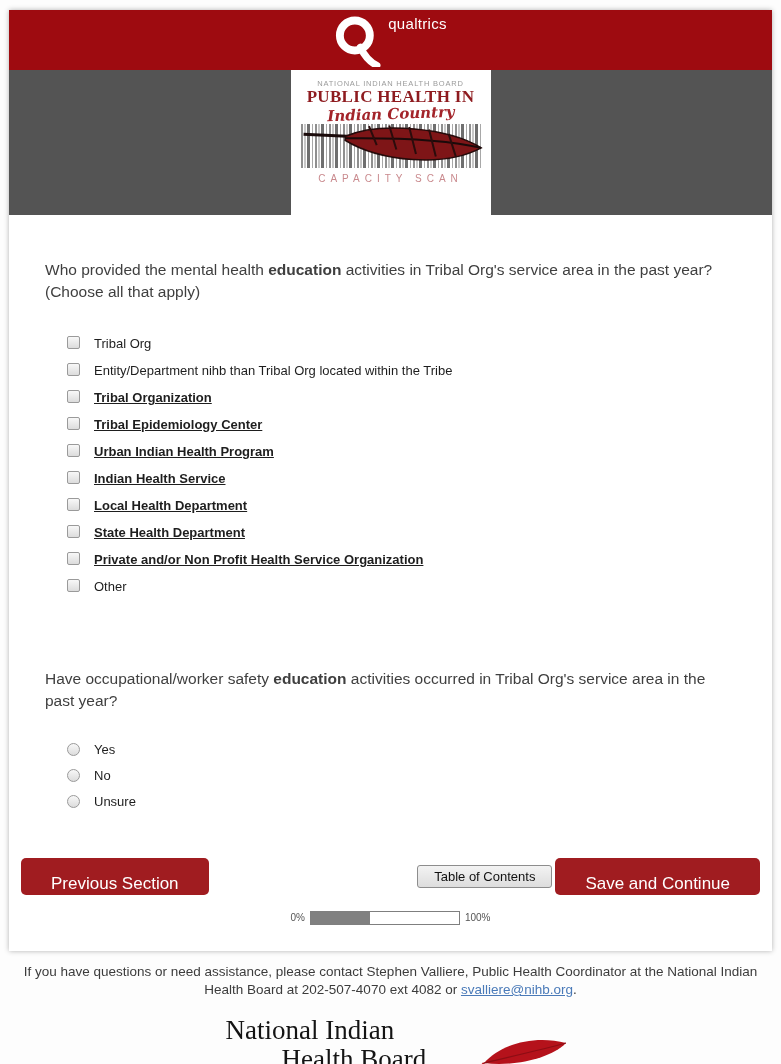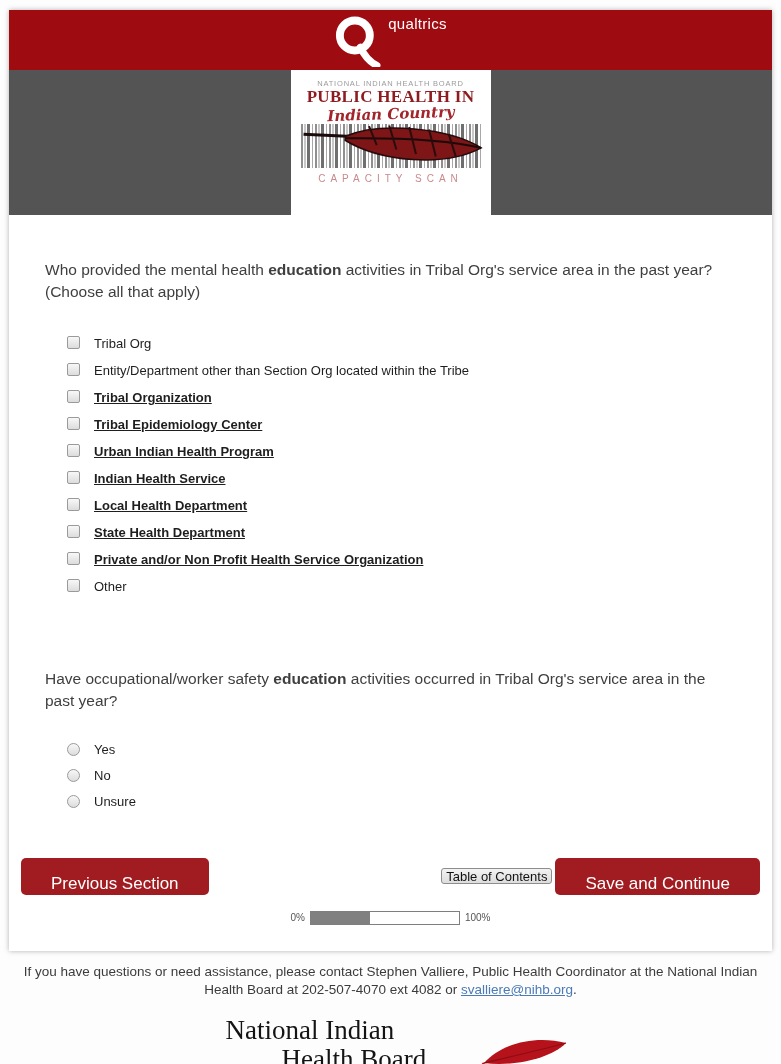--- a/index.html
+++ b/index.html
@@ -77,21 +77,21 @@
   .red-btn{
     background:var(--button-red,#a01c20);color:#fff;border:none;border-radius:5px;
     font-family:"Liberation Sans",sans-serif;font-size:17px;
     height:37px;padding:16px 30px;cursor:pointer;
   }
   .right-group{display:flex;align-items:center;gap:3px;}
   .toc-btn{
     background:linear-gradient(#f3f3f3,#dddddd);
     border:1px solid #8d8d8d;border-radius:3px;
     font-family:"Liberation Sans",sans-serif;font-size:13px;color:#111;
-    height:16px;padding:0 4px;cursor:pointer;
+    height:23px;padding:0 16px;cursor:pointer;
   }
   
   .progress-row{margin-top:16px;display:flex;align-items:center;justify-content:center;gap:5px;padding-bottom:2px;}
   .progress-label{font-size:10px;color:#555;}
   .progress-track{width:150px;height:14px;background:#fff;border:1px solid #7f7f7f;}
   .progress-fill{height:100%;background:#808080;width:40%;}
   
   .footer{padding-top:12px;text-align:center;}
   .footer-text{font-size:13.5px;color:#3c3c3c;line-height:1.35;max-width:745px;margin:0 auto;}
   .footer-text a{color:var(--link-blue,#4a7ab8);text-decoration:underline;}
@@ -139,21 +139,21 @@
 
     <div>
       <p class="question-text"><span>Who provided the mental health </span><span class="bold-word">education</span><span> activities in Tribal Org's service area in the past year? (Choose all that apply)</span></p>
       <ul class="choices">
         <li class="choice-row">
           <span class="box"></span>
           <span class="choice-label">Tribal Org</span>
         </li>
         <li class="choice-row">
           <span class="box"></span>
-          <span class="choice-label">Entity/Department other than Section Org located within the Tribe</span>
+          <span class="choice-label">Entity/Department nihb than Tribal Org located within the Tribe</span>
         </li>
         <li class="choice-row">
           <span class="box"></span>
           <span class="choice-label linked">Tribal Organization</span>
         </li>
         <li class="choice-row">
           <span class="box"></span>
           <span class="choice-label linked">Tribal Epidemiology Center</span>
         </li>
         <li class="choice-row">

